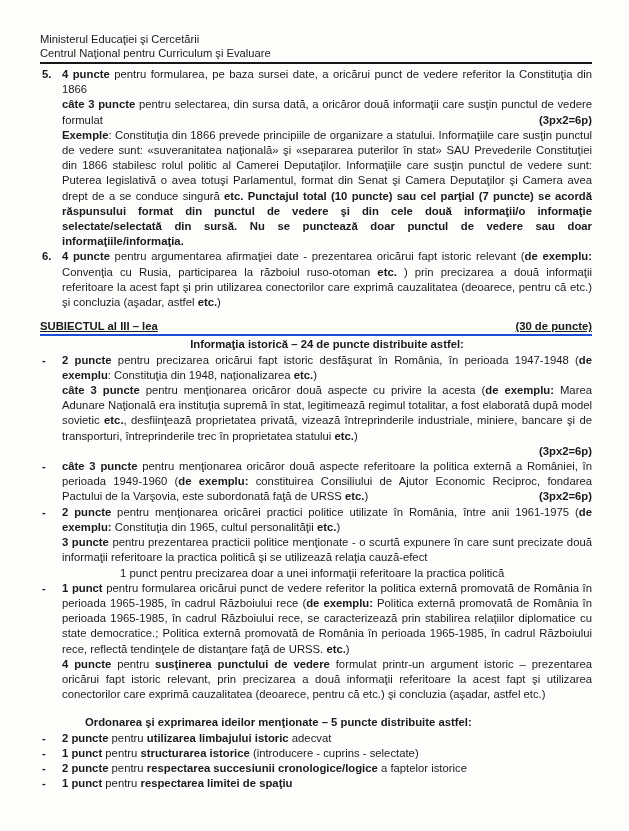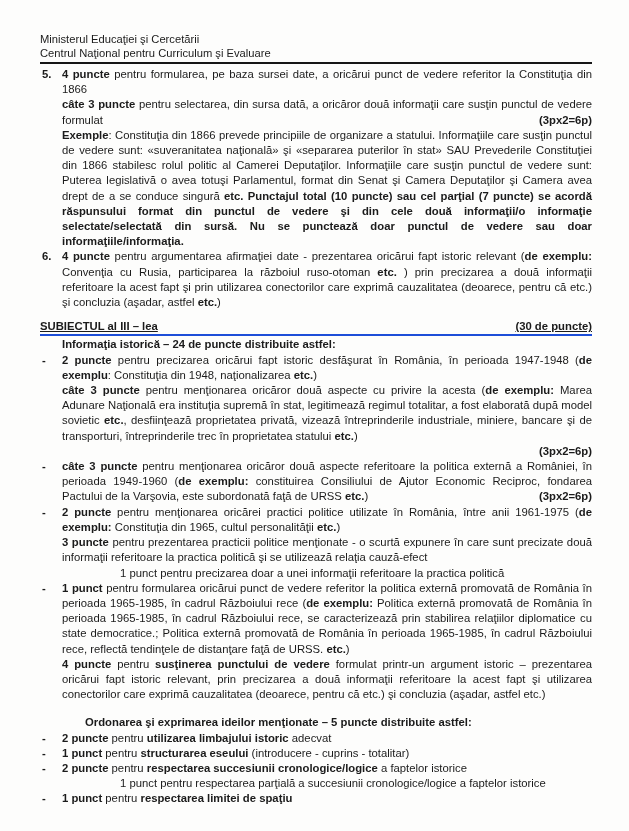--- a/index.html
+++ b/index.html
@@ -14,21 +14,21 @@
   main{margin-top:3px;}
   .blk{position:relative;padding-left:22px;text-align:justify;}
   .blk .marker{position:absolute;left:2px;top:0;font-weight:bold;}
   .blk.sub{padding-left:80px;text-align:left;}
   .blk.right{text-align:right;font-weight:bold;}
   .blk.section{
     display:flex;justify-content:space-between;font-weight:bold;
     border-bottom:2px solid #1d4ed8;padding-left:0;margin-top:9px;
   }
   .blk.section span{text-decoration:underline;}
-  .blk.subhead{font-weight:bold;text-align:left;margin-top:1px;}
+  .blk.subhead{font-weight:bold;text-align:center;margin-top:1px;}
   .blk.centerhead{font-weight:bold;text-align:left;padding-left:45px;margin-top:13px;}
   .run.b{font-weight:bold;}
   .run.i{}
   .run.u{}
   .tag{float:right;font-weight:bold;}
 </style>
 </head>
 <body>
 
 <div class="page">
@@ -51,18 +51,17 @@
       <div class="blk cont"><span class="run b">câte 3 puncte</span><span class="run"> pentru menţionarea oricăror două aspecte cu privire la acesta (</span><span class="run b">de exemplu:</span><span class="run"> Marea Adunare Naţională era instituţia supremă în stat, legitimează regimul totalitar, a fost elaborată după model sovietic </span><span class="run b">etc.</span><span class="run">, desfiinţează proprietatea privată, vizează întreprinderile industriale, miniere, bancare şi de transporturi, întreprinderile trec în proprietatea statului </span><span class="run b">etc.</span><span class="run">)</span></div>
       <div class="blk right"><span class="run b">(3px2=6p)</span></div>
       <div class="blk item"><span class="marker">-</span><span class="run b">câte 3 puncte</span><span class="run"> pentru menţionarea oricăror două aspecte referitoare la politica externă a României, în perioada 1949-1960 (</span><span class="run b">de exemplu:</span><span class="run"> constituirea Consiliului de Ajutor Economic Reciproc, fondarea Pactului de la Varşovia, este subordonată faţă de URSS </span><span class="run b">etc.</span><span class="run">)</span><span class="tag">(3px2=6p)</span></div>
       <div class="blk item"><span class="marker">-</span><span class="run b">2 puncte</span><span class="run"> pentru menţionarea oricărei practici politice utilizate în România, între anii 1961-1975 (</span><span class="run b">de exemplu:</span><span class="run"> Constituţia din 1965, cultul personalităţii </span><span class="run b">etc.</span><span class="run">)</span></div>
       <div class="blk cont"><span class="run b">3 puncte</span><span class="run"> pentru prezentarea practicii politice menţionate - o scurtă expunere în care sunt precizate două informaţii referitoare la practica politică şi se utilizează relaţia cauză-efect</span></div>
       <div class="blk sub"><span class="run">1 punct pentru precizarea doar a unei informaţii referitoare la practica politică</span></div>
       <div class="blk item"><span class="marker">-</span><span class="run b">1 punct</span><span class="run"> pentru formularea oricărui punct de vedere referitor la politica externă promovată de România în perioada 1965-1985, în cadrul </span><span class="run i">Războiului rece</span><span class="run"> (</span><span class="run b">de exemplu:</span><span class="run"> Politica externă promovată de România în perioada 1965-1985, în cadrul </span><span class="run i">Războiului rece</span><span class="run">, se caracterizează prin stabilirea relaţiilor diplomatice cu state democratice.; Politica externă promovată de România în perioada 1965-1985, în cadrul </span><span class="run i">Războiului rece</span><span class="run">, reflectă tendinţele de distanţare faţă de URSS. </span><span class="run b">etc.</span><span class="run">)</span></div>
       <div class="blk cont"><span class="run b">4 puncte</span><span class="run"> pentru </span><span class="run b u">susţinerea punctului de vedere</span><span class="run"> formulat printr-un argument istoric – prezentarea oricărui fapt istoric relevant, prin precizarea a două informaţii referitoare la acest fapt şi utilizarea conectorilor care exprimă cauzalitatea (</span><span class="run i">deoarece, pentru că</span><span class="run"> etc.) şi concluzia (</span><span class="run i">aşadar, astfel</span><span class="run"> etc.)</span></div>
       <div class="blk centerhead"><span class="run b">Ordonarea şi exprimarea ideilor menţionate – 5 puncte distribuite astfel:</span></div>
       <div class="blk item"><span class="marker">-</span><span class="run b">2 puncte</span><span class="run"> pentru </span><span class="run b">utilizarea limbajului istoric</span><span class="run"> adecvat</span></div>
-      <div class="blk item"><span class="marker">-</span><span class="run b">1 punct</span><span class="run"> pentru </span><span class="run b">structurarea eseului</span><span class="run"> (introducere - cuprins - totalitar)</span></div>
+      <div class="blk item"><span class="marker">-</span><span class="run b">1 punct</span><span class="run"> pentru </span><span class="run b">structurarea istorice</span><span class="run"> (introducere - cuprins - selectate)</span></div>
       <div class="blk item"><span class="marker">-</span><span class="run b">2 puncte</span><span class="run"> pentru </span><span class="run b">respectarea succesiunii cronologice/logice</span><span class="run"> a faptelor istorice</span></div>
-      <div class="blk sub"><span class="run">1 punct pentru respectarea parţială a succesiunii cronologice/logice a faptelor istorice</span></div>
       <div class="blk item"><span class="marker">-</span><span class="run b">1 punct</span><span class="run"> pentru </span><span class="run b">respectarea limitei de spaţiu</span></div>
     </main>
 </div>
 
 </body></html>

